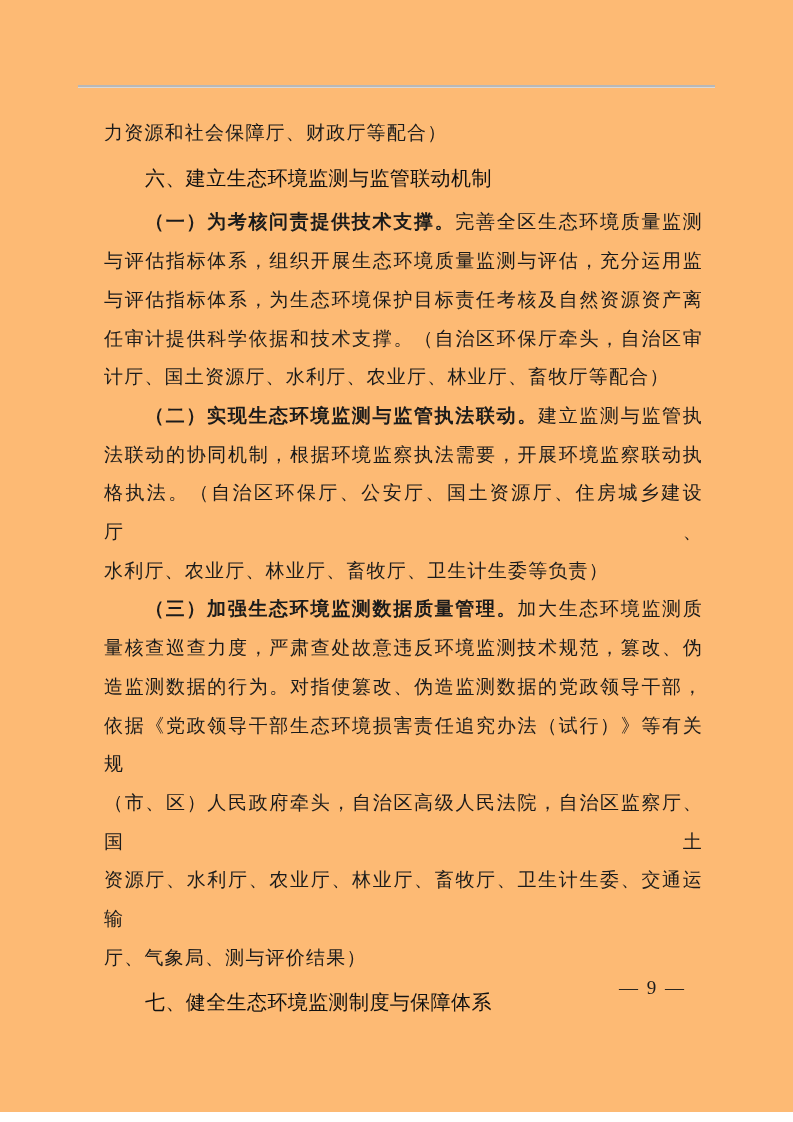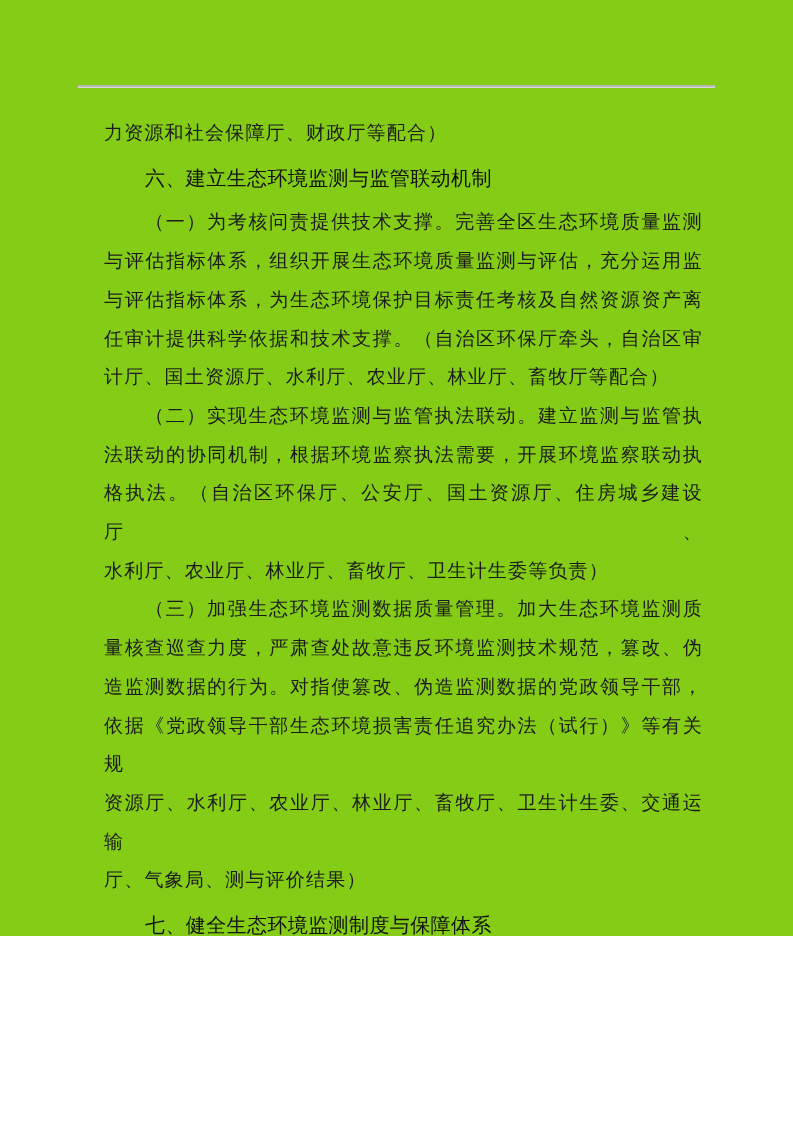--- a/index.html
+++ b/index.html
@@ -3,22 +3,22 @@
 <meta charset="utf-8">
 <style>
   html, body {
     margin: 0;
     padding: 0;
     background: #ffffff;
   }
   .page {
     position: relative;
     width: 793px;
-    height: 936px;
-    background: #84cc16;
+    height: 1112px;
+    background: #fdba74;
     overflow: hidden;
     font-family: "Liberation Serif", "DejaVu Serif", serif;
     color: #1b1b1b;
   }
   .header-rule {
     position: absolute;
     left: 78px;
     top: 85px;
     width: 637px;
     height: 2px;
@@ -39,21 +39,21 @@
     text-align-last: justify;
     white-space: normal;
   }
   .line.first {
     text-indent: 41px;
   }
   .line.last {
     text-align-last: left;
   }
   .lead {
-    font-weight: normal;
+    font-weight: bold;
   }
   .heading {
     font-family: "Liberation Sans", "DejaVu Sans", sans-serif;
     font-weight: normal;
     font-size: 20px;
     line-height: 38.7px;
     letter-spacing: 0.4px;
     text-indent: 41px;
     margin: 6px 0;
     color: #111111;
@@ -92,19 +92,20 @@
         <div class="line first"><span class="lead">（二）实现生态环境监测与监管执法联动。</span><span class="normal">建立监测与监管执</span></div>
         <div class="line"><span class="normal">法联动的协同机制，根据环境监察执法需要，开展环境监察联动执</span></div>
         <div class="line"><span class="normal">格执法。（自治区环保厅、公安厅、国土资源厅、住房城乡建设厅、</span></div>
         <div class="line last"><span class="normal">水利厅、农业厅、林业厅、畜牧厅、卫生计生委等负责）</span></div>
       </div>
       <div class="paragraph">
         <div class="line first"><span class="lead">（三）加强生态环境监测数据质量管理。</span><span class="normal">加大生态环境监测质</span></div>
         <div class="line"><span class="normal">量核查巡查力度，严肃查处故意违反环境监测技术规范，篡改、伪</span></div>
         <div class="line"><span class="normal">造监测数据的行为。对指使篡改、伪造监测数据的党政领导干部，</span></div>
         <div class="line"><span class="normal">依据《党政领导干部生态环境损害责任追究办法（试行）》等有关规</span></div>
+        <div class="line"><span class="normal">（市、区）人民政府牵头，自治区高级人民法院，自治区监察厅、国土</span></div>
         <div class="line"><span class="normal">资源厅、水利厅、农业厅、林业厅、畜牧厅、卫生计生委、交通运输</span></div>
         <div class="line last"><span class="normal">厅、气象局、测与评价结果）</span></div>
       </div>
       <div class="heading">七、健全生态环境监测制度与保障体系</div>
     </div>
   <div class="page-number">— 9 —</div>
 </div>
 
 </body></html>

